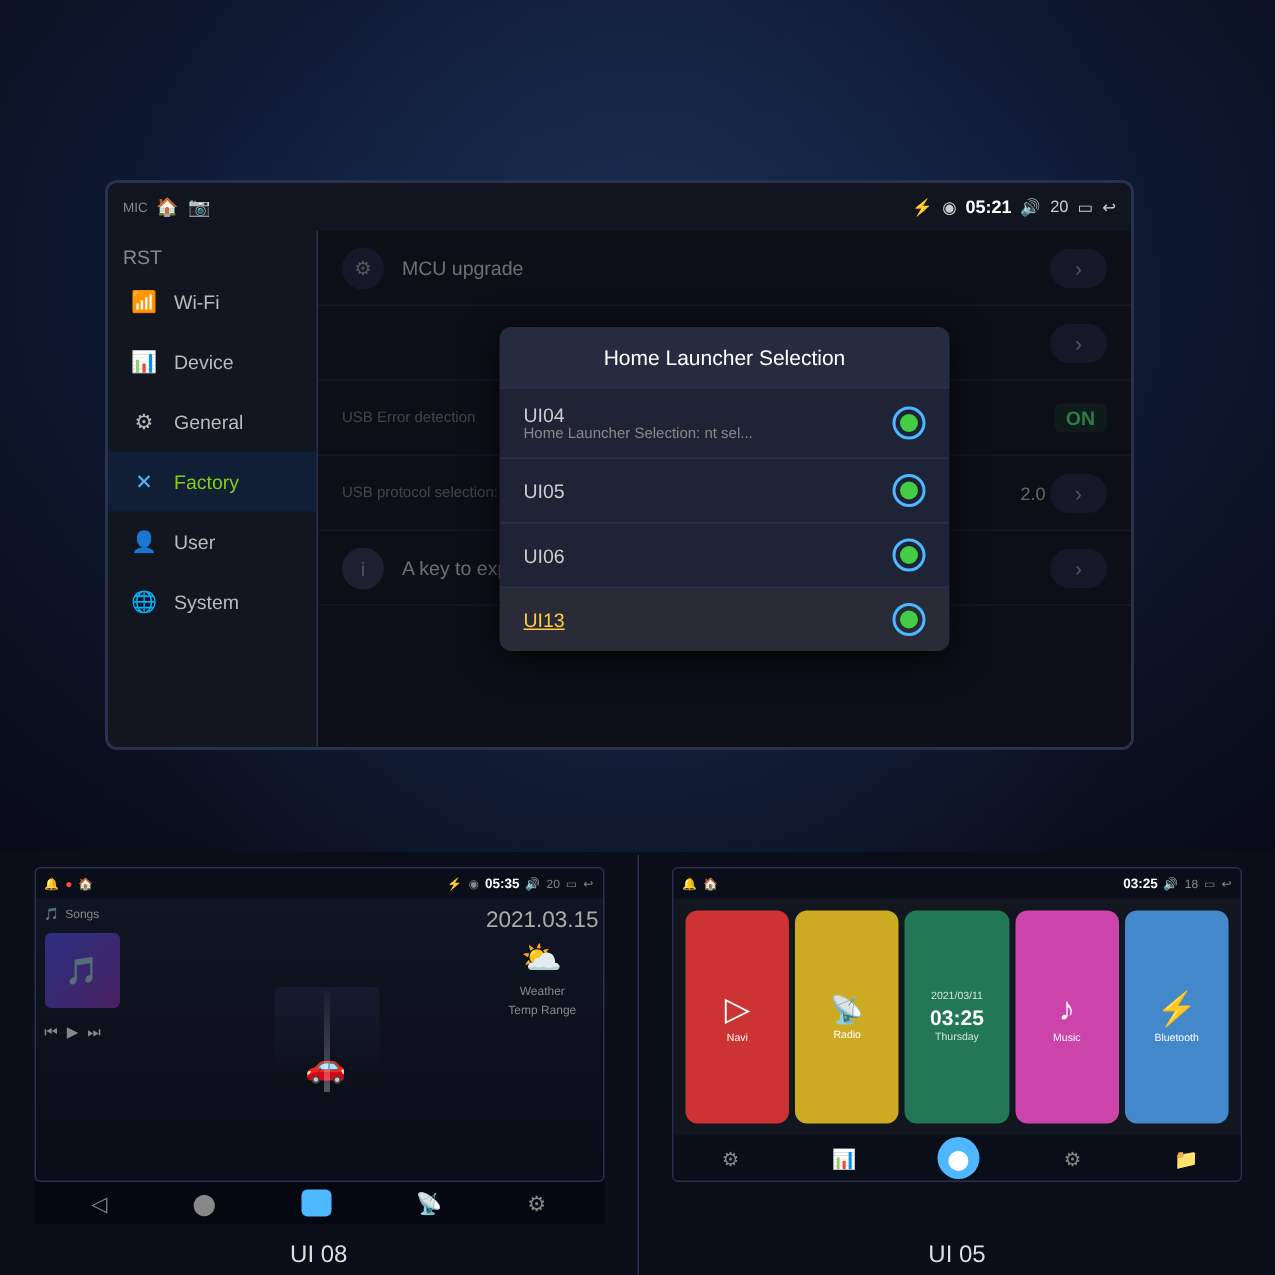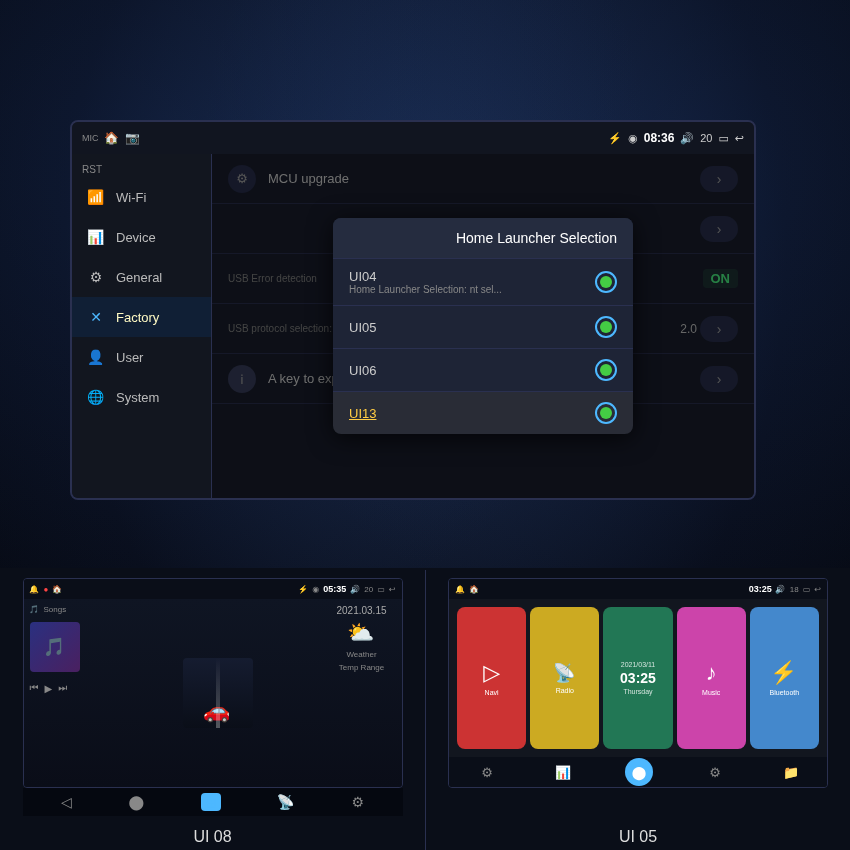--- a/index.html
+++ b/index.html
@@ -65,21 +65,21 @@
     
     .sidebar {
       width: 140px;
       background: #12161f;
       border-right: 1px solid #2a3050;
       display: flex;
       flex-direction: column;
       padding-top: 8px;
     }
     .rst-label {
-      font-size: 10px;
+      font-size: 13px;
       color: #888;
       padding: 2px 10px;
       display: flex;
       align-items: flex-end;
       gap: 4px;
     }
     .sidebar-item {
       display: flex;
       align-items: center;
       gap: 10px;
@@ -181,21 +181,21 @@
       border-radius: 8px;
       width: 300px;
       overflow: hidden;
       box-shadow: 0 4px 24px rgba(0,0,0,0.7);
     }
     .dialog-title {
       background: #252c3f;
       padding: 12px 16px;
       font-size: 14px;
       color: #fff;
-      text-align: right;
+      text-align: center;
       border-bottom: 1px solid #2a3050;
     }
     .dialog-option {
       display: flex;
       align-items: center;
       padding: 10px 16px;
       border-bottom: 1px solid #2a3050;
       cursor: pointer;
       gap: 4px;
     }
@@ -321,21 +321,21 @@
       width: 80px;
       padding: 6px;
       display: flex;
       flex-direction: column;
       align-items: center;
       gap: 4px;
       font-size: 8px;
       color: #888;
     }
     .ui04-date {
-      font-size: 10px;
+      font-size: 15px;
       color: #aaa;
       text-align: left;
     }
     .weather-icon {
       font-size: 22px;
     }
     .ui04-navbar {
       height: 28px;
       background: #050810;
       display: flex;
@@ -467,21 +467,21 @@
 
   <div class="status-bar">
     <div class="status-left">
       <span style="font-size:9px;color:#888">MIC</span>
       <span style="font-size:12px">🏠</span>
       <span style="font-size:12px">📷</span>
     </div>
     <div class="status-right">
       <span>⚡</span>
       <span>◉</span>
-      <span class="status-time">08:36</span>
+      <span class="status-time">05:21</span>
       <span>🔊</span>
       <span>20</span>
       <span>▭</span>
       <span>↩</span>
     </div>
   </div>
 
   <div class="content-area">
 
     <div class="sidebar">
@@ -495,21 +495,21 @@
       <div class="sidebar-item">
         <div class="icon">📊</div>
         <span>Device</span>
       </div>
       <div class="sidebar-item">
         <div class="icon">⚙</div>
         <span>General</span>
       </div>
       <div class="sidebar-item active">
         <div class="icon" style="color:#4db8ff">✕</div>
-        <span style="color:#fef9c3">Factory</span>
+        <span style="color:#84cc16">Factory</span>
       </div>
       <div class="sidebar-item">
         <div class="icon">👤</div>
         <span>User</span>
       </div>
       <div class="sidebar-item">
         <div class="icon">🌐</div>
         <span>System</span>
       </div>
     </div>

